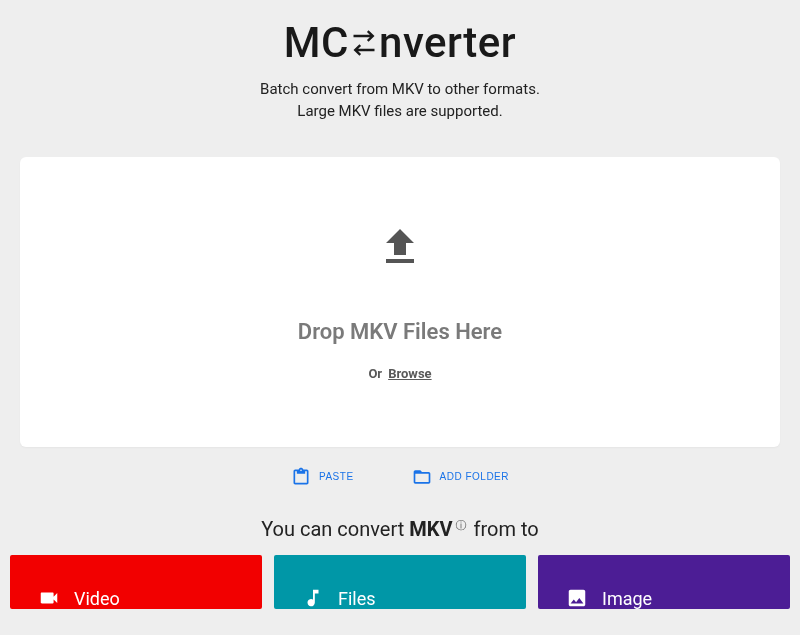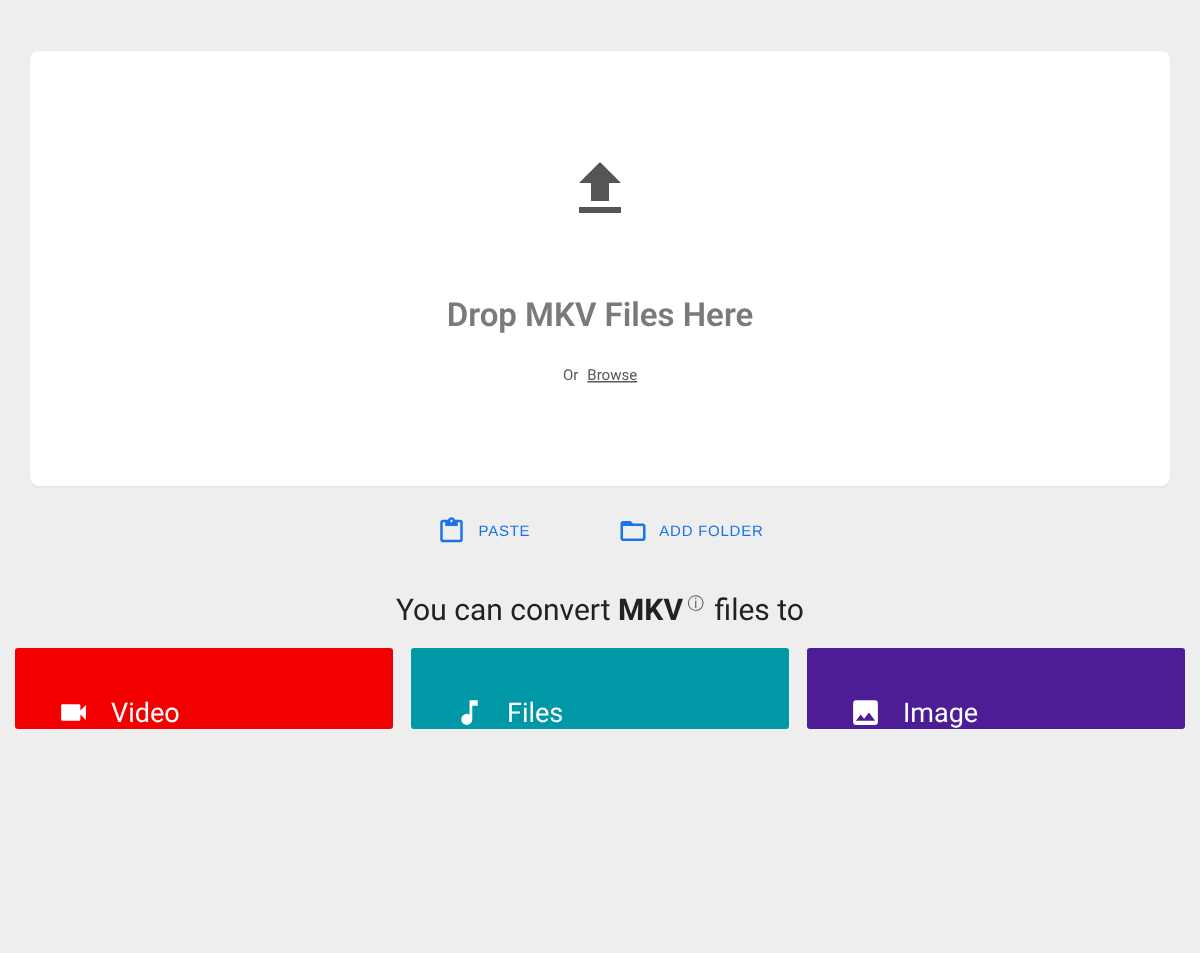--- a/index.html
+++ b/index.html
@@ -54,22 +54,22 @@
       font-size: 22px;
       font-weight: 600;
       color: #7a7a7a;
       margin-bottom: 6px;
     }
     .or-row {
       display: flex;
       align-items: baseline;
       gap: 6px;
       color: #595959;
-      font-size: 10px;
-      font-weight: 400;
+      font-size: 13px;
+      font-weight: 700;
     }
     .browse-link {
       text-decoration: underline;
       color: #595959;
       cursor: pointer;
     }
     .actions {
       display: flex;
       justify-content: center;
       gap: 50px;
@@ -127,20 +127,35 @@
     }
     .tab-video { background: #f20000; }
     .tab-audio { background: #0097a7; }
     .tab-image { background: #4c1d95; }
     .tab-icon { display: inline-flex; align-items: center; }
   </style>
 </head>
 <body>
 
 <div class="container">
+  <div class="header">
+    <div class="logo">
+      <span>MC</span>
+      <span class="logo-icon">
+        <svg width="28" height="28" viewBox="0 0 24 24">
+            <path fill="#191919" d="M3 5h14l-2.5-2.5 1.4-1.4L21 6l-5.1 4.9-1.4-1.4L17 7H3V5zm18 14H7l2.5 2.5-1.4 1.4L3 18l5.1-4.9 1.4 1.4L7 17h14v2z"></path>
+          </svg>
+      </span>
+      <span>nverter</span>
+    </div>
+    <div class="subtitle">
+      <div>Batch convert from MKV to other formats.</div>
+      <div>Large MKV files are supported.</div>
+    </div>
+  </div>
 
   <div class="dropzone-wrap">
     <div class="dropzone">
       <div class="upload-icon">
         <svg width="48" height="48" viewBox="0 0 24 24">
             <path fill="#555" d="M9 16V10H5l7-7 7 7h-4v6H9zm-4 4v-2h14v2H5z"></path>
           </svg>
       </div>
       <div class="drop-text">Drop MKV Files Here</div>
       <div class="or-row">
@@ -166,21 +181,21 @@
           </svg>
       </span>
       <span>ADD FOLDER</span>
     </button>
   </div>
 
   <div class="convert-heading">
     <span>You can convert</span>
     <b><span>MKV</span></b>
     <span class="info-sup">ⓘ</span>
-    <span>files to</span>
+    <span>from to</span>
   </div>
 
   <div class="tabs">
     <div class="tab tab-video">
       <span class="tab-icon">
         <svg width="22" height="22" viewBox="0 0 24 24">
             <path fill="#fff" d="M17 10.5V7c0-.55-.45-1-1-1H4c-.55 0-1 .45-1 1v10c0 .55.45 1 1 1h12c.55 0 1-.45 1-1v-3.5l4 4v-11l-4 4z"></path>
           </svg>
       </span>
       <span>Video</span>

